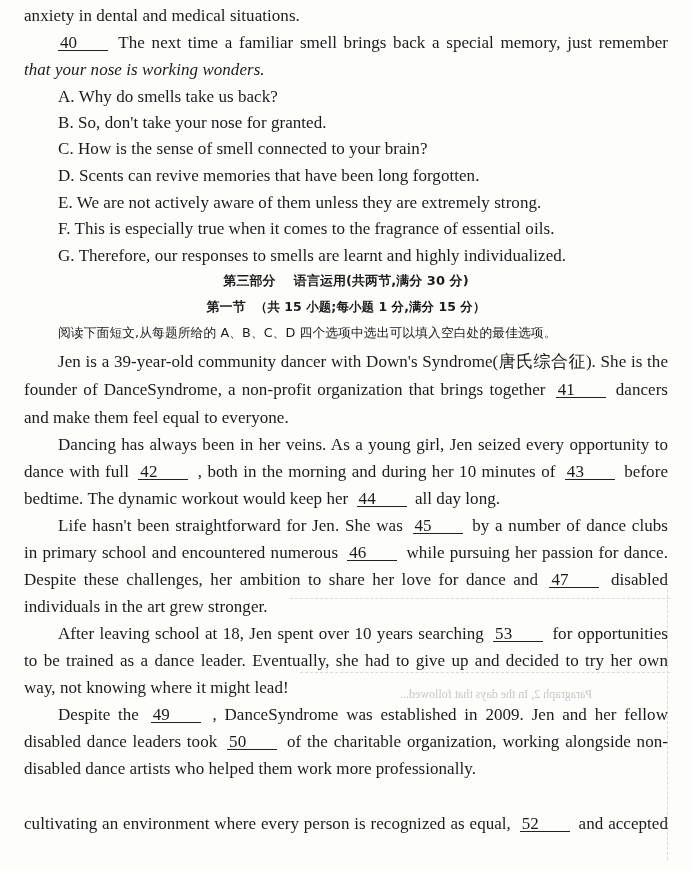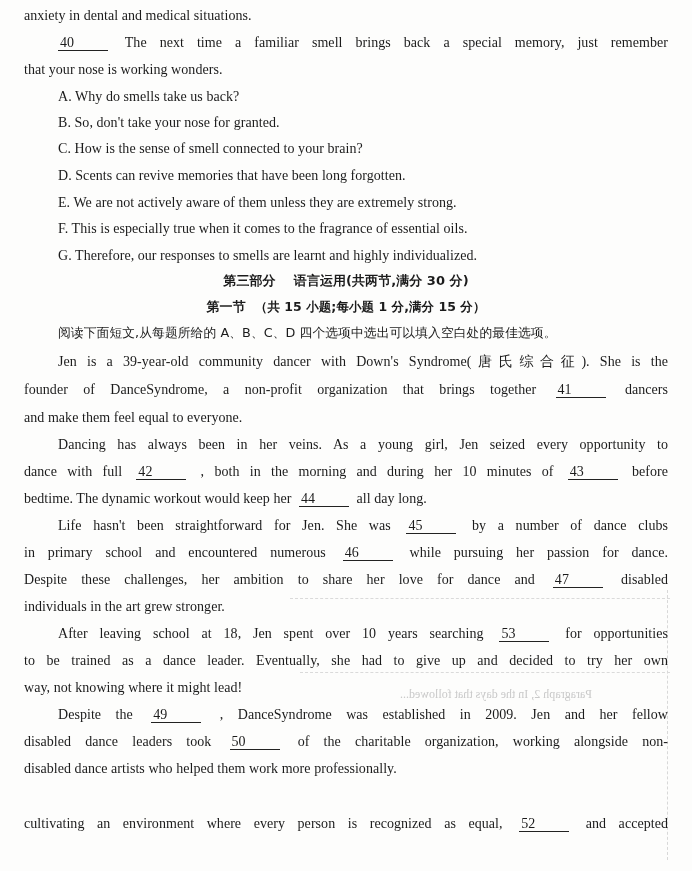--- a/index.html
+++ b/index.html
@@ -18,21 +18,21 @@
     .page {
       position: absolute;
       left: 0; top: 0;
       width: 692px;
       height: 871px;
     }
     .line {
       position: absolute;
       left: 24px;
       width: 644px;
-      font-size: 14px;
+      font-size: 17px;
       line-height: 20px;
       white-space: nowrap;
       letter-spacing: 0.05px;
     }
     .indent { left: 58px; width: 610px; }
     .justify {
       text-align: justify;
       text-align-last: justify;
       white-space: normal;
     }
@@ -92,21 +92,21 @@
   <div class="margin-rule" style="top:590px;height:270px;"></div>
   <div class="dash-rule" style="left:290px;top:598px;width:380px;"></div>
   <div class="dash-rule" style="left:300px;top:672px;width:370px;"></div>
   <div class="ghost">Paragraph 2, In the days that followed...</div>
 
   <div class="line" style="top:6px;">anxiety in dental and medical situations.</div>
   <div class="line indent justify" style="top:33px;">
     <span class="blank" style="margin-left:0;">40</span>
     <span>The next time a familiar smell brings back a special memory, just remember</span>
   </div>
-  <div class="line" style="top:60px;">that your nose is working wonders.</div>
+  <div class="line" style="top:60px;font-style:italic;">that your nose is working wonders.</div>
 
   <div class="line opt" style="top:87px;"><span>A.</span> <span>Why do smells take us back?</span></div>
   <div class="line opt" style="top:113px;"><span>B.</span> <span>So, don't take your nose for granted.</span></div>
   <div class="line opt" style="top:139px;"><span>C.</span> <span>How is the sense of smell connected to your brain?</span></div>
   <div class="line opt" style="top:166px;"><span>D.</span> <span>Scents can revive memories that have been long forgotten.</span></div>
   <div class="line opt" style="top:193px;"><span>E.</span> <span>We are not actively aware of them unless they are extremely strong.</span></div>
   <div class="line opt" style="top:219px;"><span>F.</span> <span>This is especially true when it comes to the fragrance of essential oils.</span></div>
   <div class="line opt" style="top:246px;"><span>G.</span> <span>Therefore, our responses to smells are learnt and highly individualized.</span></div>
 
   <div class="line heading" style="top:271px;">

